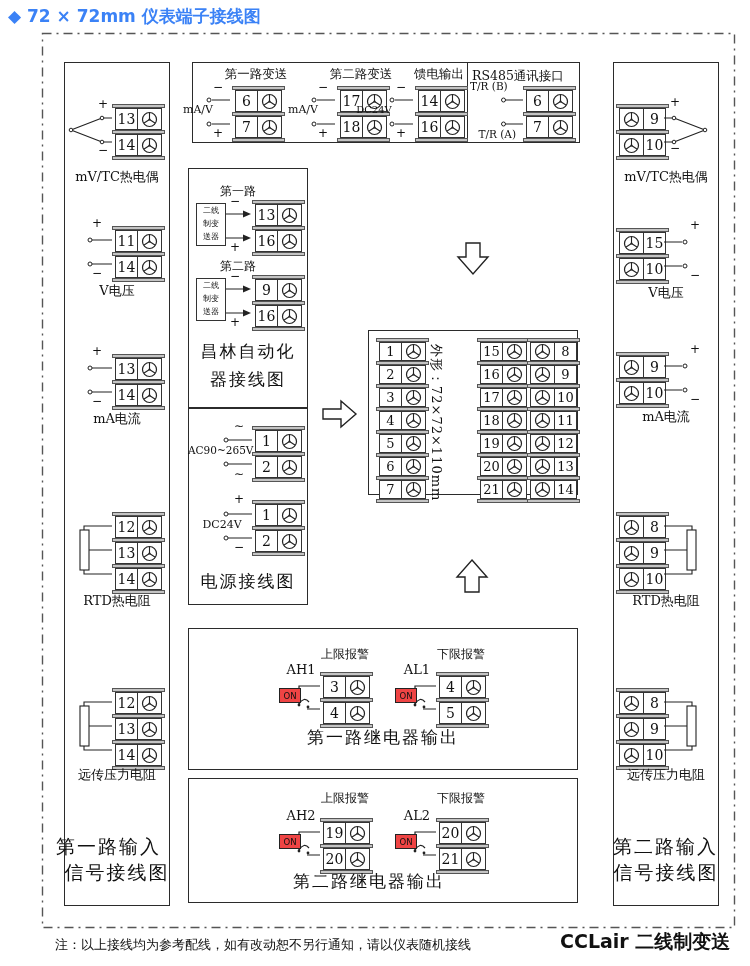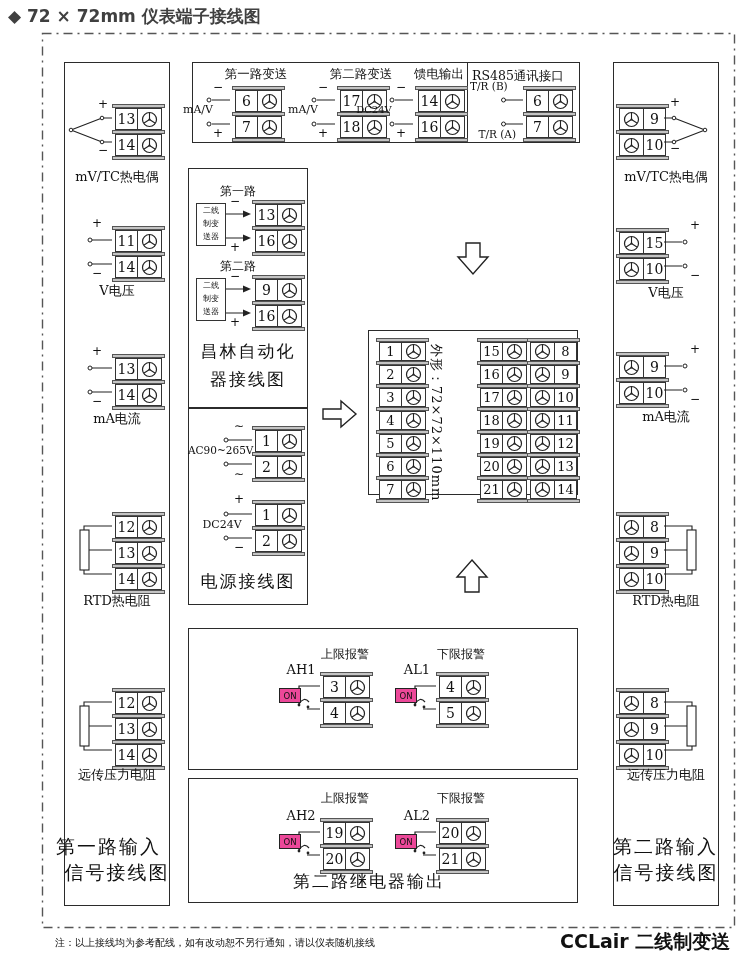--- a/index.html
+++ b/index.html
@@ -12,28 +12,28 @@
   .f19{font-size:19px;letter-spacing:2px}
   .sign{position:absolute;font:12px "DejaVu Sans",sans-serif;color:#111;white-space:nowrap}
   .tstack{position:absolute;display:flex;flex-direction:column;align-items:center;font-size:14px}
   .tcap{height:4px;width:53px;background:#c4c4c4;border:1px solid #555;box-sizing:border-box}
   .trow{display:flex;border:1.2px solid #333;background:#fff}
   .tnum{width:21px;display:flex;align-items:center;justify-content:center}
   .tscrew{width:23px;display:flex;align-items:center;justify-content:center}
   .trow:not(.sl) .tnum{border-right:1.2px solid #333}
   .trow.sl .tnum{border-left:1.2px solid #333}
   svg.wire{position:absolute;overflow:visible}
-  .onbox{position:absolute;width:20px;height:13px;border:1px solid #222;background:#ec4899;
+  .onbox{position:absolute;width:20px;height:13px;border:1px solid #222;background:#ef4444;
          font:8.5px "DejaVu Sans",sans-serif;display:flex;align-items:center;justify-content:center}
   .devbox{position:absolute;border:1.2px solid #333;text-align:center;font-size:8px;
           line-height:13px;background:#fff}
   .vtext{position:absolute;font-size:13px;letter-spacing:1px;white-space:nowrap;
          transform:rotate(90deg);transform-origin:0 0}
-  .title{position:absolute;font:bold 17px "DejaVu Sans",sans-serif;color:#404040}
-  .note{position:absolute;font-size:10px;white-space:nowrap}
+  .title{position:absolute;font:bold 17px "DejaVu Sans",sans-serif;color:#3b82f6}
+  .note{position:absolute;font-size:13px;white-space:nowrap}
   .logo{position:absolute;font:bold 19px "DejaVu Sans",sans-serif;background:#fff;padding:0 3px;color:#111}
 </style>
 </head>
 <body>
 
 <div class="page">
 
   <div class="title" style="left:8px;top:5px">◆ 72 × 72mm 仪表端子接线图</div>
 
   <svg style="position:absolute;left:0;top:0" width="750" height="966">
@@ -1033,20 +1033,21 @@
           <svg width="17" height="17" viewBox="0 0 17 17">
             <circle cx="8.5" cy="8.5" r="7" fill="#fff" stroke="#222" stroke-width="1.2"></circle>
             <path d="M8.5 8.5L8.5 1.8M8.5 8.5L2.7 12.2M8.5 8.5L14.3 12.2" stroke="#222" stroke-width="1.1" fill="none"></path>
             <circle cx="8.5" cy="8.5" r="1.1" fill="#222"></circle>
           </svg>
         </div>
       </div>
       <div class="tcap"></div>
     </div>
 
+  <div class="lbl f17" style="left:188px;top:726px;width:390px">第一路继电器输出</div>
 
   <div class="lbl f12" style="left:300px;top:790px;width:90px">上限报警</div>
   <div class="lbl f13" style="left:284px;top:808px;width:34px">AH2</div>
   <svg class="wire" style="left:292px;top:824px" width="28" height="36">
     <path d="M28,8 H7 V26 M7,26 q5,-8 10,-2 M15,31 H28" stroke="#222" stroke-width="1.2" fill="none"></path>
     <circle cx="7" cy="27" r="1.4" fill="#222"></circle>
       <circle cx="16" cy="29" r="1.4" fill="#222"></circle>
   </svg>
   <div class="onbox" style="left:279px;top:834px">ON</div>
   <div class="tstack" style="left:320px;top:818px">

